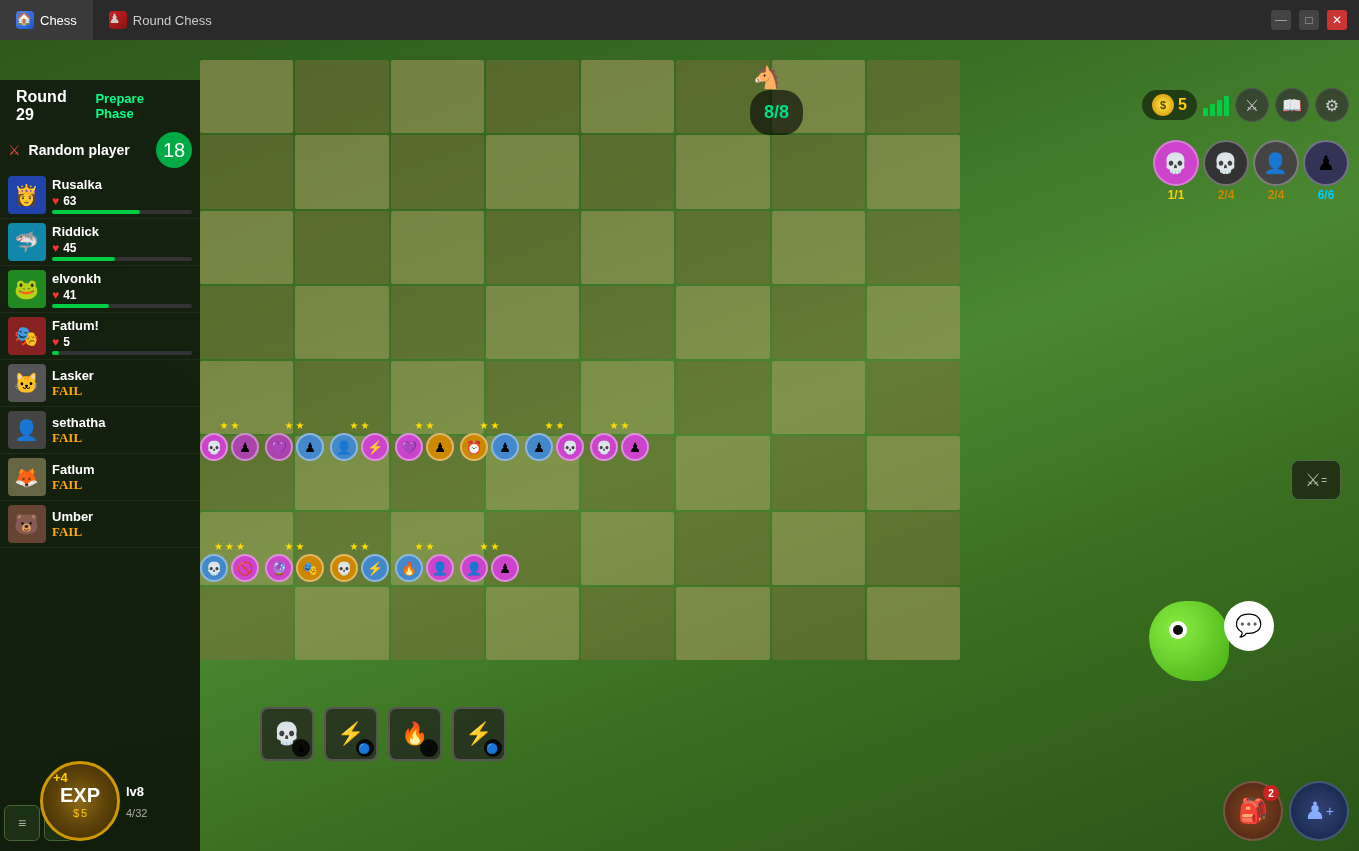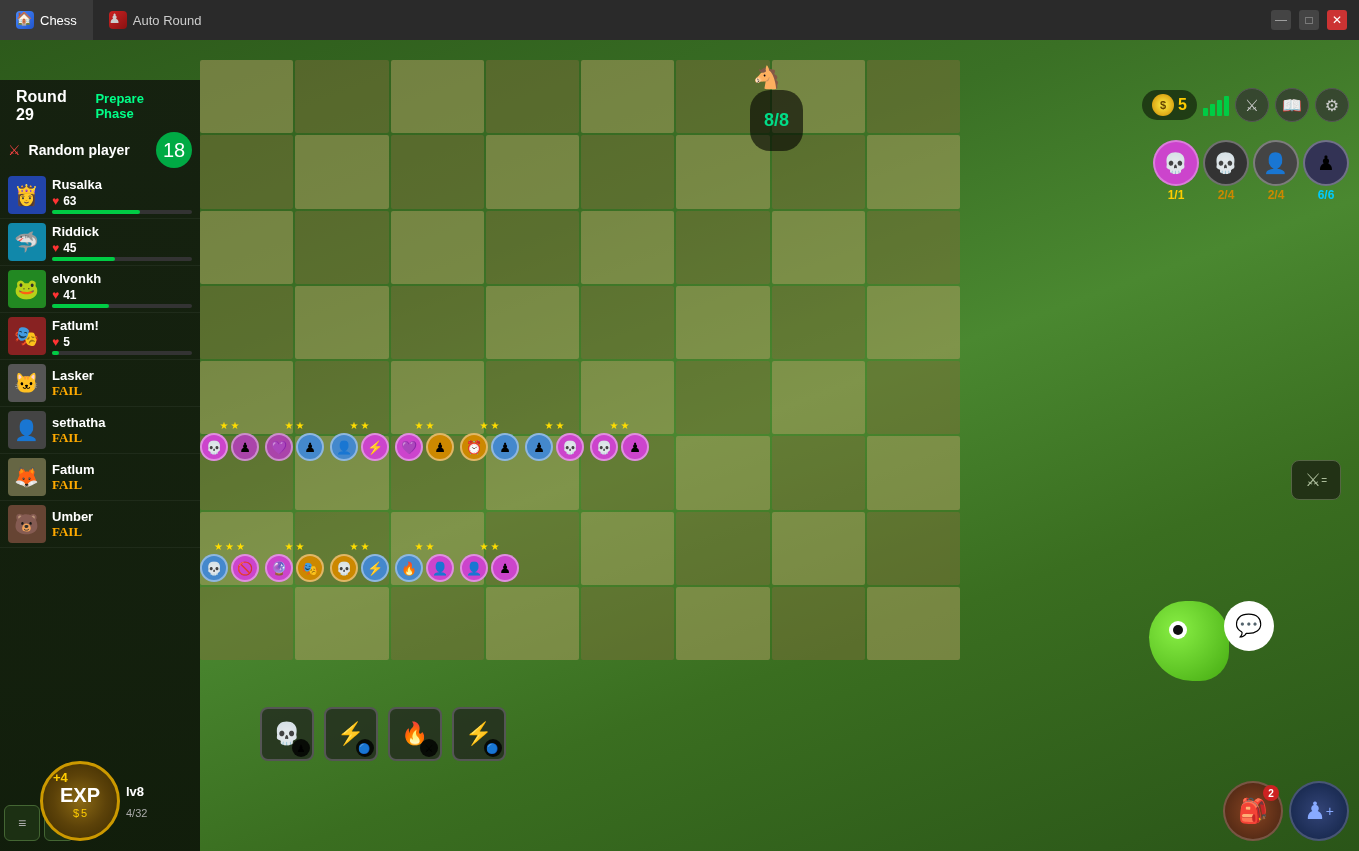--- a/index.html
+++ b/index.html
@@ -103,21 +103,21 @@
     .board-cell.light { background: rgba(180, 160, 100, 0.5); }
     .board-cell.dark { background: rgba(130, 110, 60, 0.45); }
 
     
     #troop-counter {
       position: absolute;
       top: 30px;
       left: 550px;
       background: rgba(0,0,0,0.6);
       border-radius: 20px;
-      padding: 20px 14px;
+      padding: 12px 14px;
       color: #00dd88;
       font-size: 18px;
       font-weight: bold;
       z-index: 10;
     }
     #horse-icon {
       position: absolute;
       top: 5px;
       left: 553px;
       font-size: 22px;
@@ -545,21 +545,21 @@
 </head>
 <body>
 
 <div id="title-bar">
   <div class="title-tab active">
     <div class="tab-icon tab-icon-home">🏠</div>
     <span>Chess</span>
   </div>
   <div class="title-tab">
     <div class="tab-icon tab-icon-chess">♟</div>
-    <span>Auto Round</span>
+    <span>Round Chess</span>
   </div>
   <div class="title-bar-right">
     <div class="win-btn">—</div>
     <div class="win-btn">□</div>
     <div class="win-btn close">✕</div>
   </div>
 </div>
 
 <div id="game-area">
 

